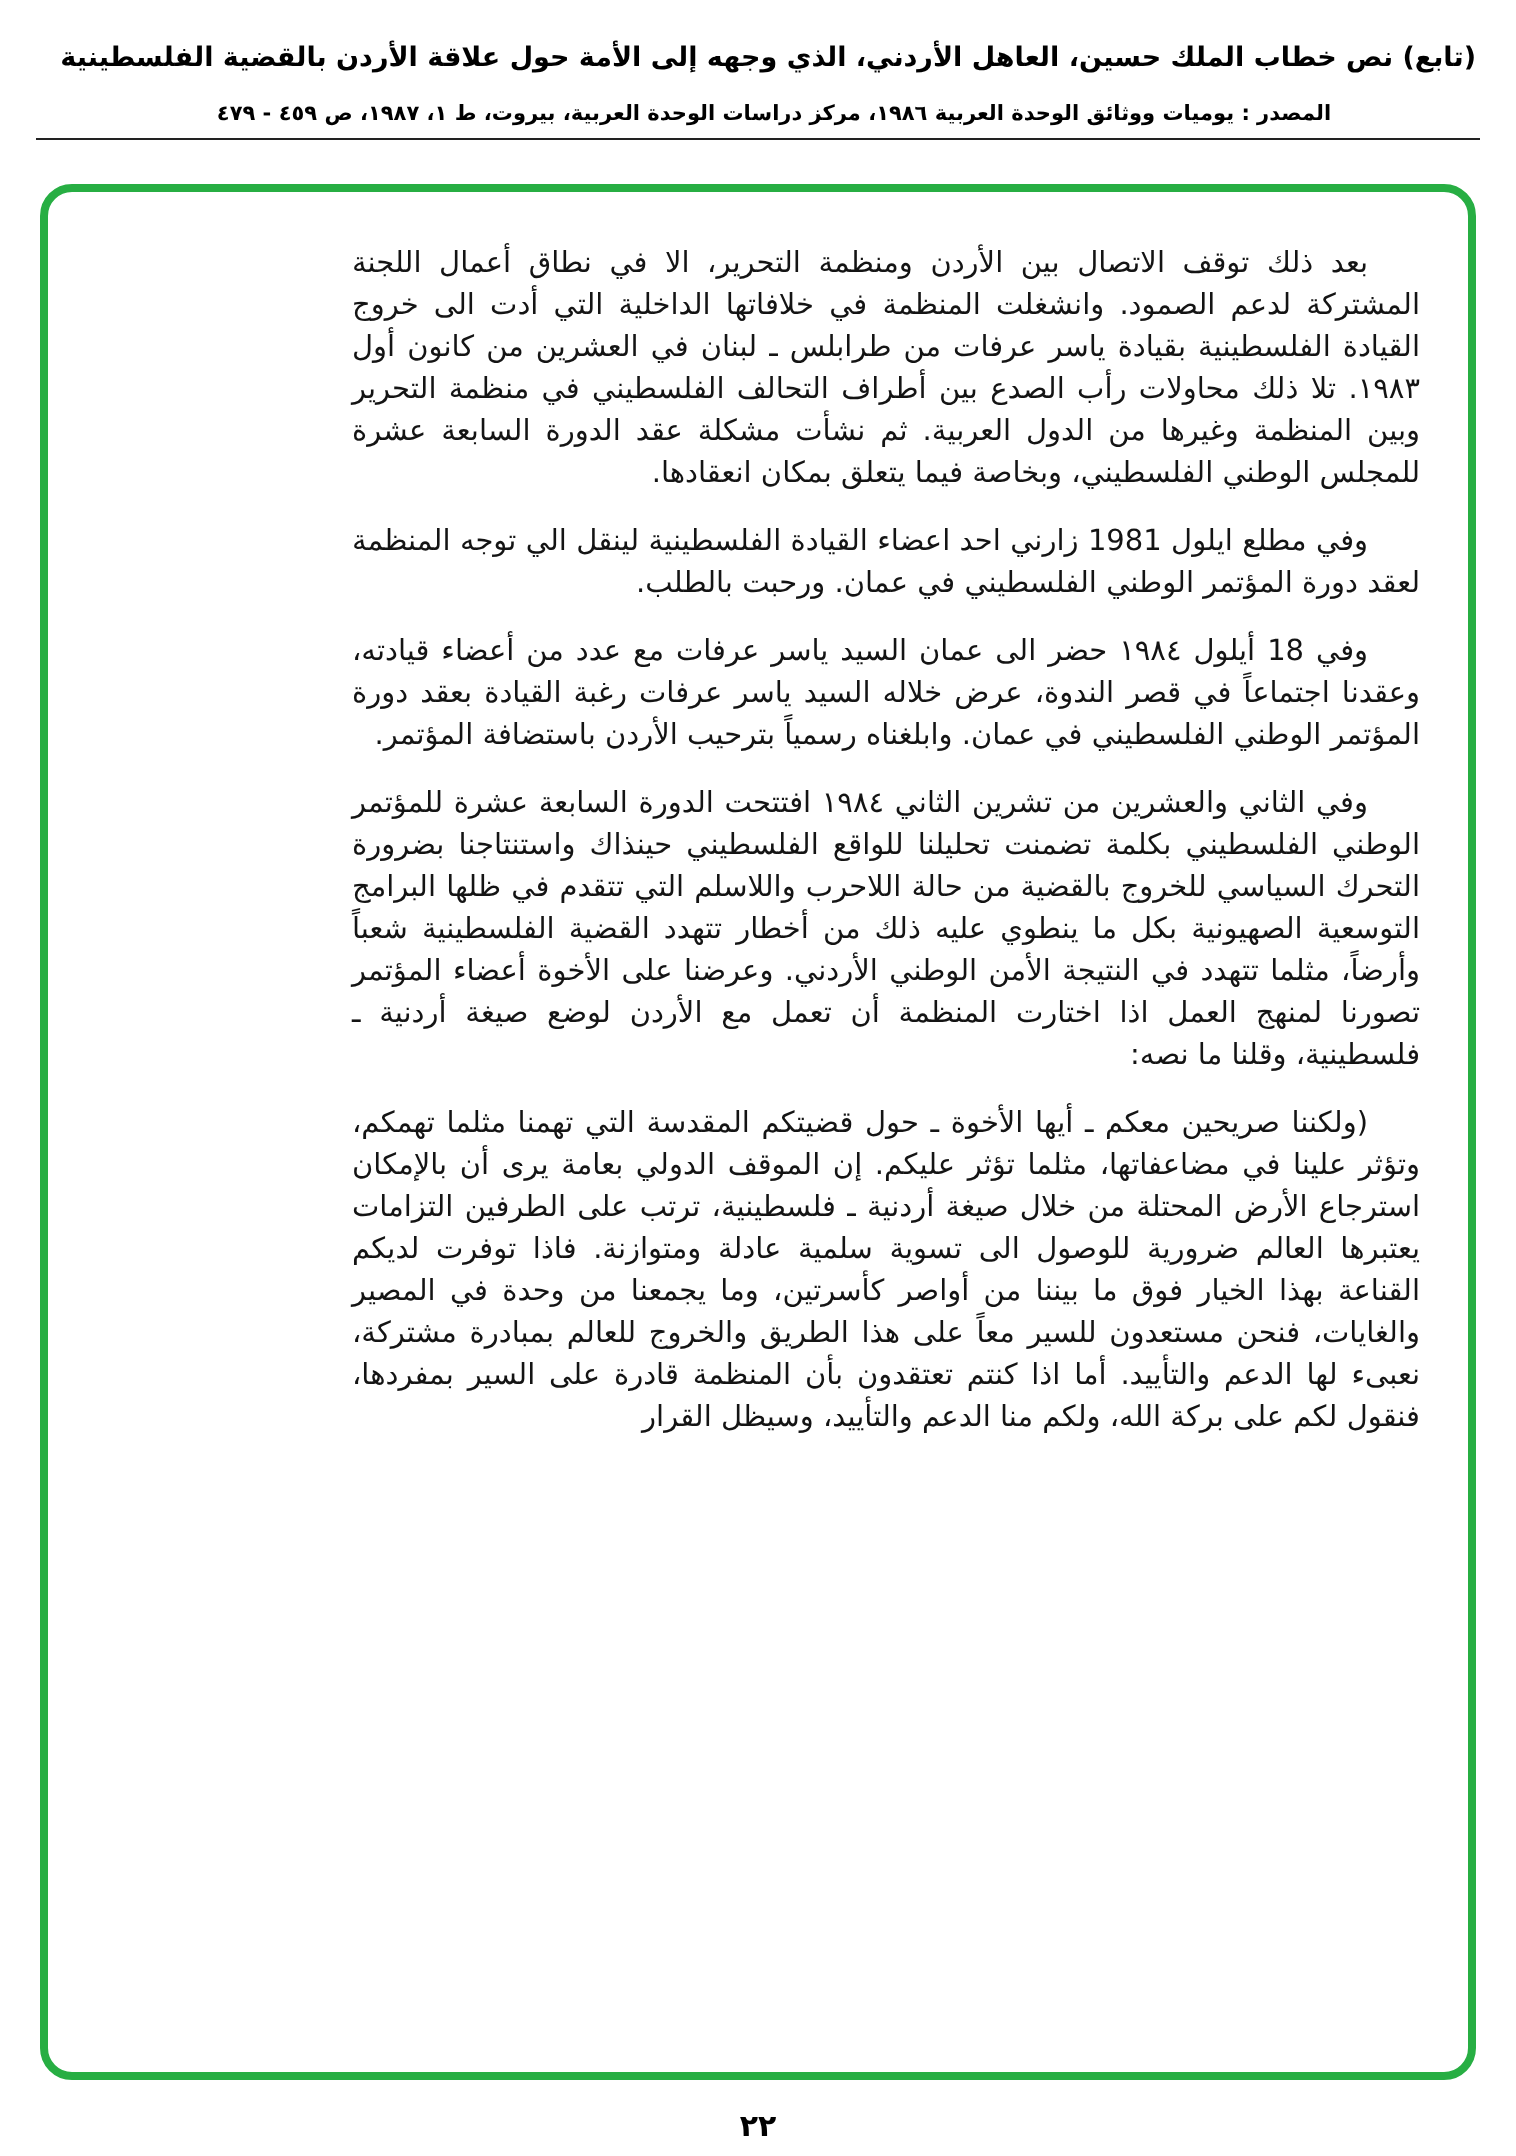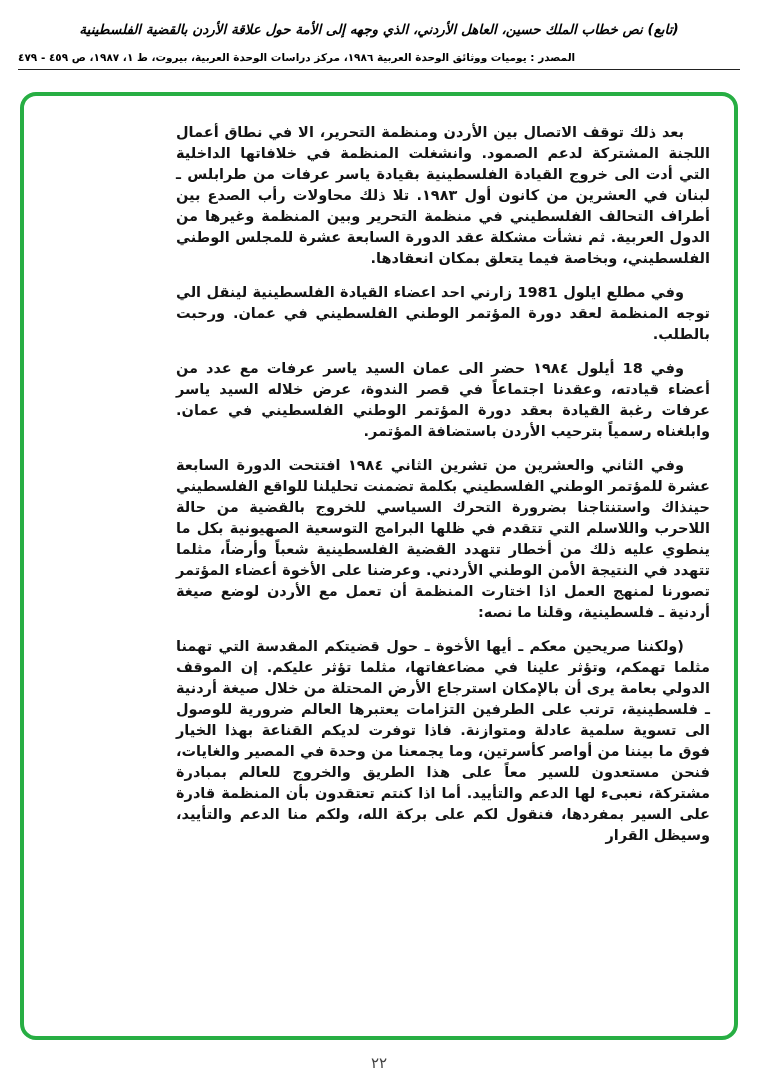--- a/index.html
+++ b/index.html
@@ -15,31 +15,30 @@
     margin: 0 auto;
     background: #ffffff;
     overflow: hidden;
     color: #111;
   }
   .doc-header {
     padding-top: 20px;
   }
   .doc-title {
     direction: rtl;
-    text-align: center;
+    text-align: right;
     font-weight: bold;
     font-size: 13.5px;
     line-height: 1.4;
     padding: 0 20px;
     color: #000;
-    font-style: italic;
   }
   .doc-source {
     direction: rtl;
-    text-align: left;
+    text-align: center;
     font-weight: bold;
     font-size: 10.5px;
     padding: 12px 2px 0 18px;
     color: #000;
   }
   .header-rule {
     border: none;
     border-top: 1.5px solid #222;
     margin: 6px 18px 0 18px;
   }
@@ -62,33 +61,32 @@
     padding: 26px 24px 24px 152px;
     font-size: 14.5px;
     line-height: 21px;
     text-align: justify;
     color: #141414;
     overflow: hidden;
   }
   .content-body p {
     margin: 0 0 13px 0;
     text-indent: 26px;
-    font-weight: bold;
   }
   .page-footer {
     position: absolute;
     bottom: 6px;
     left: 0;
     right: 0;
     text-align: center;
   }
   .page-number {
-    font-weight: normal;
+    font-weight: bold;
     font-size: 15px;
-    color: #404040;
+    color: #000000;
   }
 </style>
 </head>
 <body>
 
 <div class="page">
 
   <div class="doc-header">
     <div class="doc-title">(تابع) نص خطاب الملك حسين، العاهل الأردني، الذي وجهه إلى الأمة حول علاقة الأردن بالقضية الفلسطينية</div>
     <div class="doc-source">المصدر :  يوميات ووثائق الوحدة العربية ١٩٨٦، مركز دراسات الوحدة العربية، بيروت، ط ١، ١٩٨٧، ص ٤٥٩ - ٤٧٩</div>

